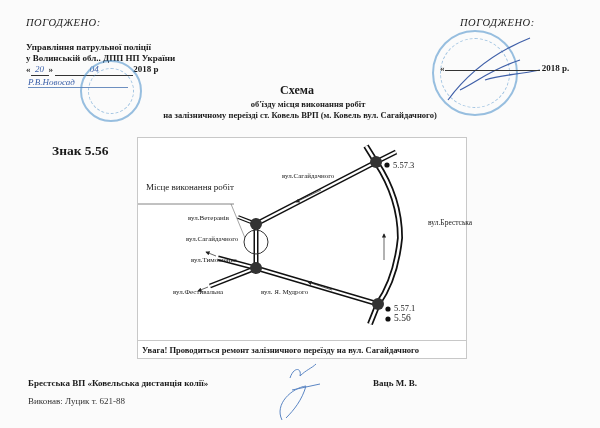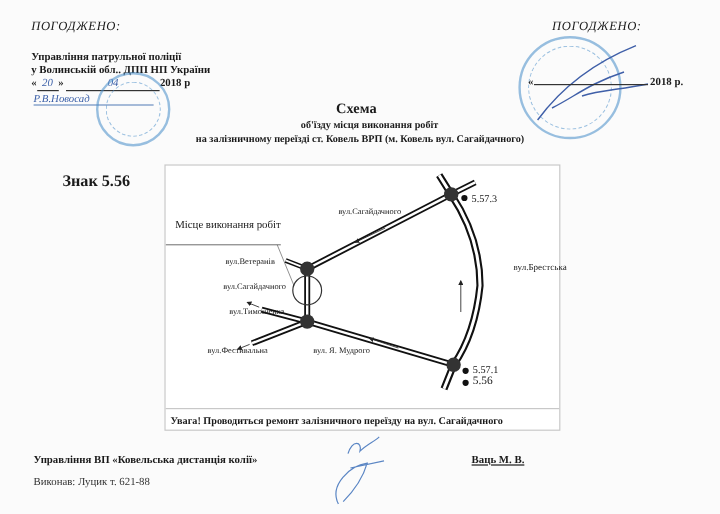--- a/index.html
+++ b/index.html
@@ -110,18 +110,18 @@
   <div class="abs" style="left:35px;top:150px;font-size:7px;">вул.Фестивальна</div>
   <div class="abs" style="left:123px;top:150px;font-size:7px;">вул. Я. Мудрого</div>
   <div class="abs" style="left:260px;top:80px;font-size:7.5px;padding-left:30px;">вул.Брестська</div>
   <div class="abs" style="left:255px;top:22px;font-size:8.5px;">5.57.3</div>
   <div class="abs" style="left:256px;top:165px;font-size:8.5px;">5.57.1</div>
   <div class="abs" style="left:256px;top:175px;font-size:9.5px;">5.56</div>
 
   <div class="warn">Увага! Проводиться ремонт залізничного переїзду на вул. Сагайдачного</div>
 </div>
 
-<div class="abs b" style="left:28px;top:378px;font-size:9px;">Управління ВП «Ковельська дистанція колії»</div>
+<div class="abs b" style="left:28px;top:378px;font-size:9px;">Брестська ВП «Ковельська дистанція колії»</div>
 <div class="abs" style="left:28px;top:396px;font-size:9px;color:#333;">Виконав: Луцик т. 621-88</div>
-<div class="abs b" style="left:393px;top:378px;font-size:9px;text-decoration:underline;">Ваць М. В.</div>
+<div class="abs b" style="left:373px;top:378px;font-size:9px;">Ваць М. В.</div>
 <svg class="abs" style="left:272px;top:360px;" width="70" height="62">
   <path d="M18 18 C 22 6, 30 8, 28 16 C 34 10, 40 8, 44 4 M10 60 C 2 44, 20 28, 34 26 C 30 40, 22 50, 14 58 M20 30 L 48 24" stroke="#5b86c4" stroke-width="1" fill="none"></path>
 </svg>
 
 </body></html>

